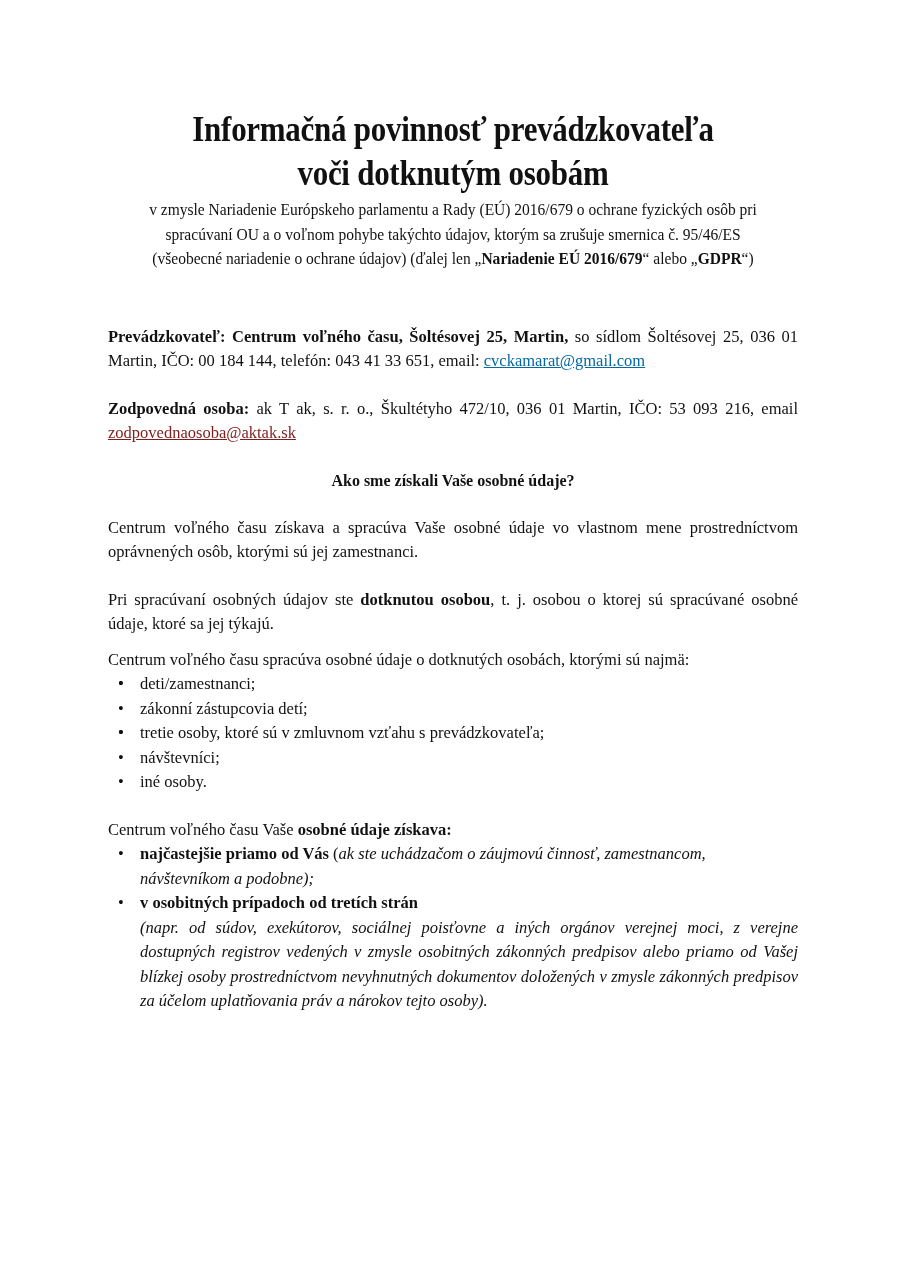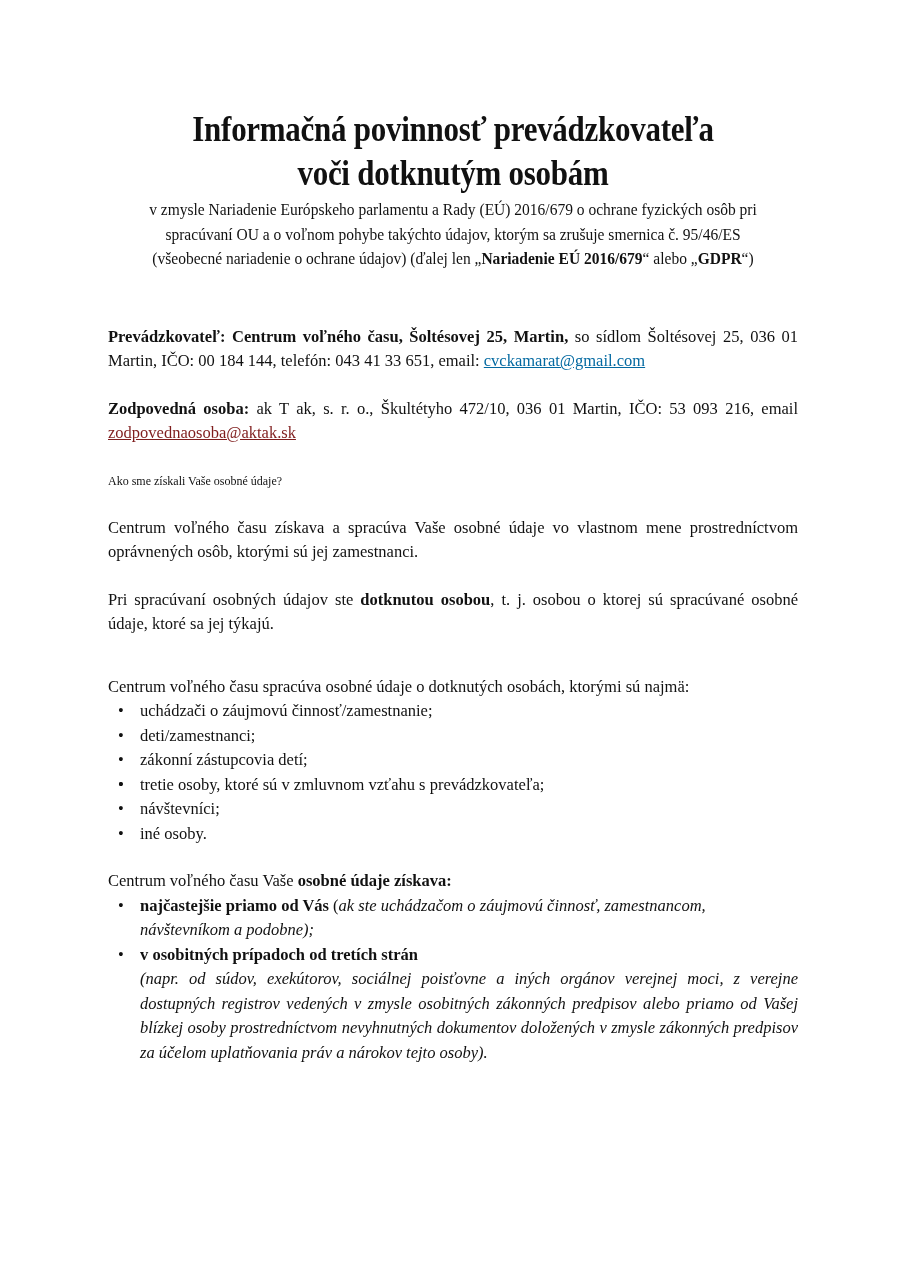--- a/index.html
+++ b/index.html
@@ -41,29 +41,29 @@
     }
     .para {
       font-size: 16.5px;
       line-height: 24.5px;
       text-align: justify;
       margin: 0;
     }
     .block-op { margin-top: 53px; }
     .block-zo { margin-top: 23px; }
     .section-heading {
-      text-align: left;
-      font-weight: normal;
-      font-size: 12px;
+      text-align: center;
+      font-weight: bold;
+      font-size: 16px;
       margin: 23px 0 0 0;
       line-height: 24px;
     }
     .block-p1 { margin-top: 23px; }
     .block-p2 { margin-top: 23px; }
-    .block-p3 { margin-top: 38px; }
+    .block-p3 { margin-top: 11px; }
     .block-p4 { margin-top: 23px; }
     b { font-weight: bold; }
     a.link {
       color: #1a2bd1;
       text-decoration: underline;
     }
     ul.list {
       list-style: none;
       margin: 0;
       padding: 0;
@@ -107,21 +107,21 @@
   <p class="para block-zo"><b>Zodpovedná osoba:</b><span> ak T ak, s. r. o., Škultétyho 472/10, 036 01 Martin, IČO: 53 093 216, email </span><a class="link" style="color: #7f1d1d;">zodpovednaosoba@aktak.sk</a></p>
 
   <h2 class="section-heading">Ako sme získali Vaše osobné údaje?</h2>
 
   <p class="para block-p1">Centrum voľného času získava a spracúva Vaše osobné údaje vo vlastnom mene prostredníctvom oprávnených osôb, ktorými sú jej zamestnanci.</p>
 
   <p class="para block-p2"><span>Pri spracúvaní osobných údajov ste </span><b>dotknutou osobou</b><span>, t. j. osobou o ktorej sú spracúvané osobné údaje, ktoré sa jej týkajú.</span></p>
 
   <p class="para block-p3">Centrum voľného času spracúva osobné údaje o dotknutých osobách, ktorými sú najmä:</p>
   <ul class="list">
-    <li><span class="bullet">•</span><span>uchádzači o záujmovú činnosť/zamestnanie;</span></li>
+    <li><span class="bullet">•</span></li>
     <li><span class="bullet">•</span><span>deti/zamestnanci;</span></li>
     <li><span class="bullet">•</span><span>zákonní zástupcovia detí;</span></li>
     <li><span class="bullet">•</span></li>
     <li><span class="bullet">•</span><span>tretie osoby, ktoré sú v zmluvnom vzťahu s prevádzkovateľa;</span></li>
     <li><span class="bullet">•</span><span>návštevníci;</span></li>
     <li><span class="bullet">•</span><span>iné osoby.</span></li>
   </ul>
 
   <p class="para block-p4"><span>Centrum voľného času Vaše </span><b>osobné údaje získava:</b></p>
   <ul class="list">

